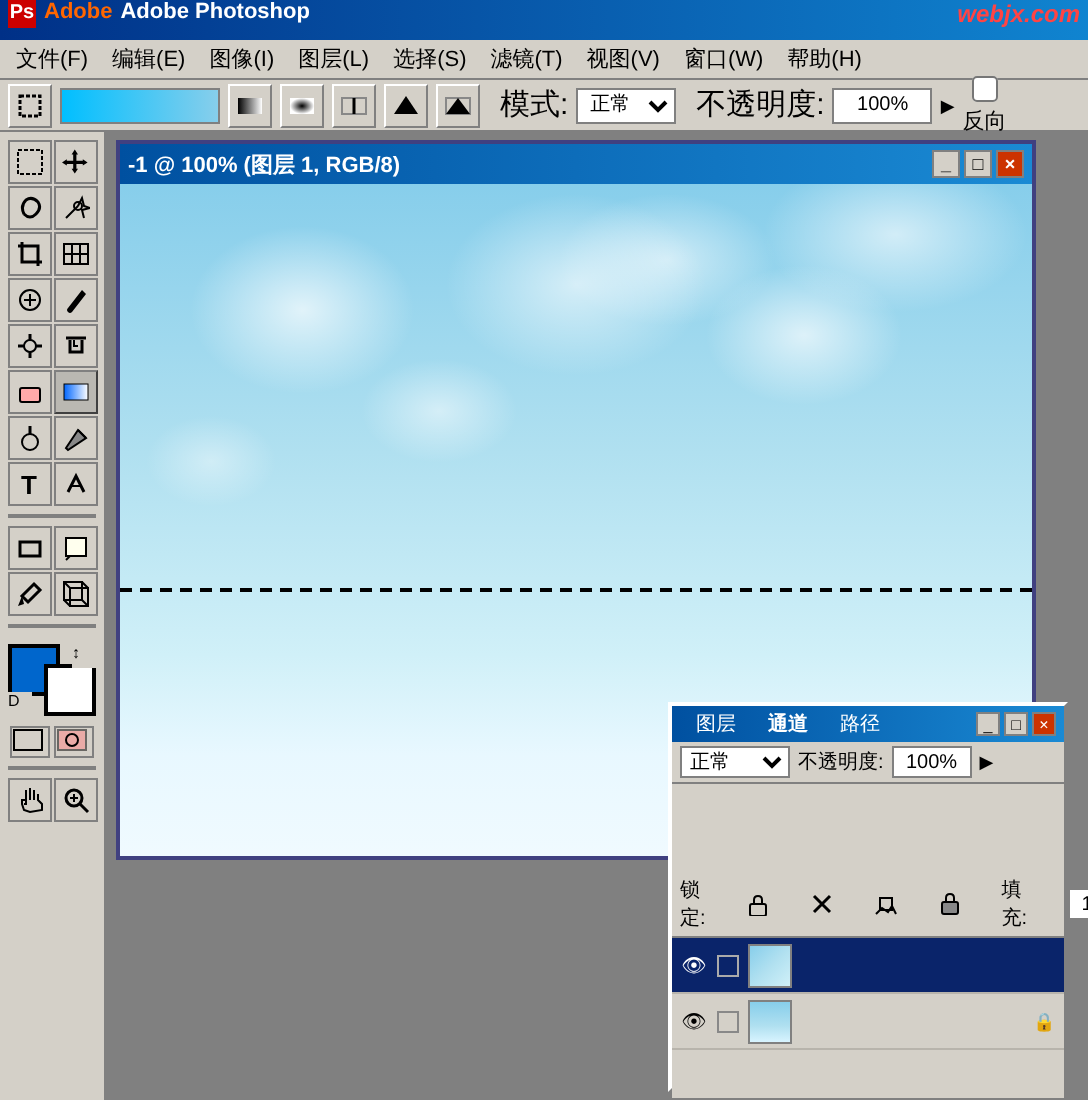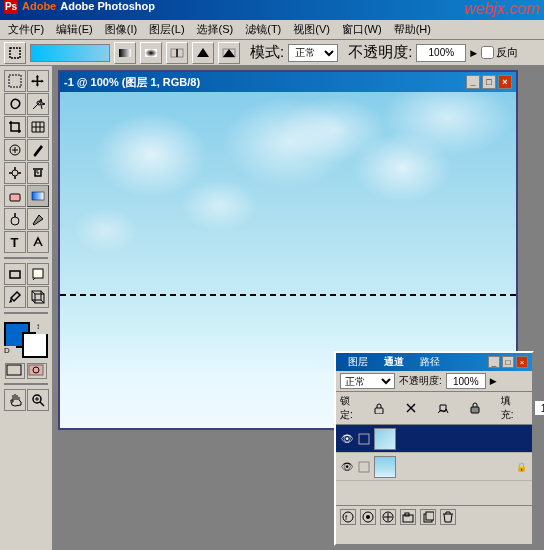--- a/index.html
+++ b/index.html
@@ -37,22 +37,22 @@
     }
     .title-bar-logo {
       color: #ff6600;
       font-weight: bold;
       margin-right: 4px;
       font-size: 11px;
     }
     .webjx-badge {
       margin-left: auto;
       color: #ff4444;
-      font-size: 16px;
-      font-weight: normal;
+      font-size: 12px;
+      font-weight: bold;
       font-style: italic;
       background: transparent;
     }
 
     
     .menu-bar {
       background: #d4d0c8;
       height: 20px;
       display: flex;
       align-items: center;
@@ -115,20 +115,21 @@
       font-size: 10px;
       border: 1px solid #808080;
       background: #fff;
       text-align: center;
     }
     .reverse-check {
       display: flex;
       align-items: center;
       gap: 2px;
       font-size: 11px;
+      flex-direction: column;
     }
 
     
     .workspace {
       display: flex;
       flex-direction: row;
       height: 490px;
       background: #808080;
       position: relative;
     }
@@ -412,20 +413,21 @@
       cursor: pointer;
     }
 
     
     .lock-row {
       display: flex;
       align-items: center;
       padding: 2px 4px;
       gap: 20px;
       border-bottom: 1px solid #808080;
+      margin-top: 44px;
     }
     .lock-label {
       font-size: 10px;
     }
     .lock-icon {
       width: 14px;
       height: 14px;
       font-size: 9px;
       cursor: pointer;
       display: flex;

